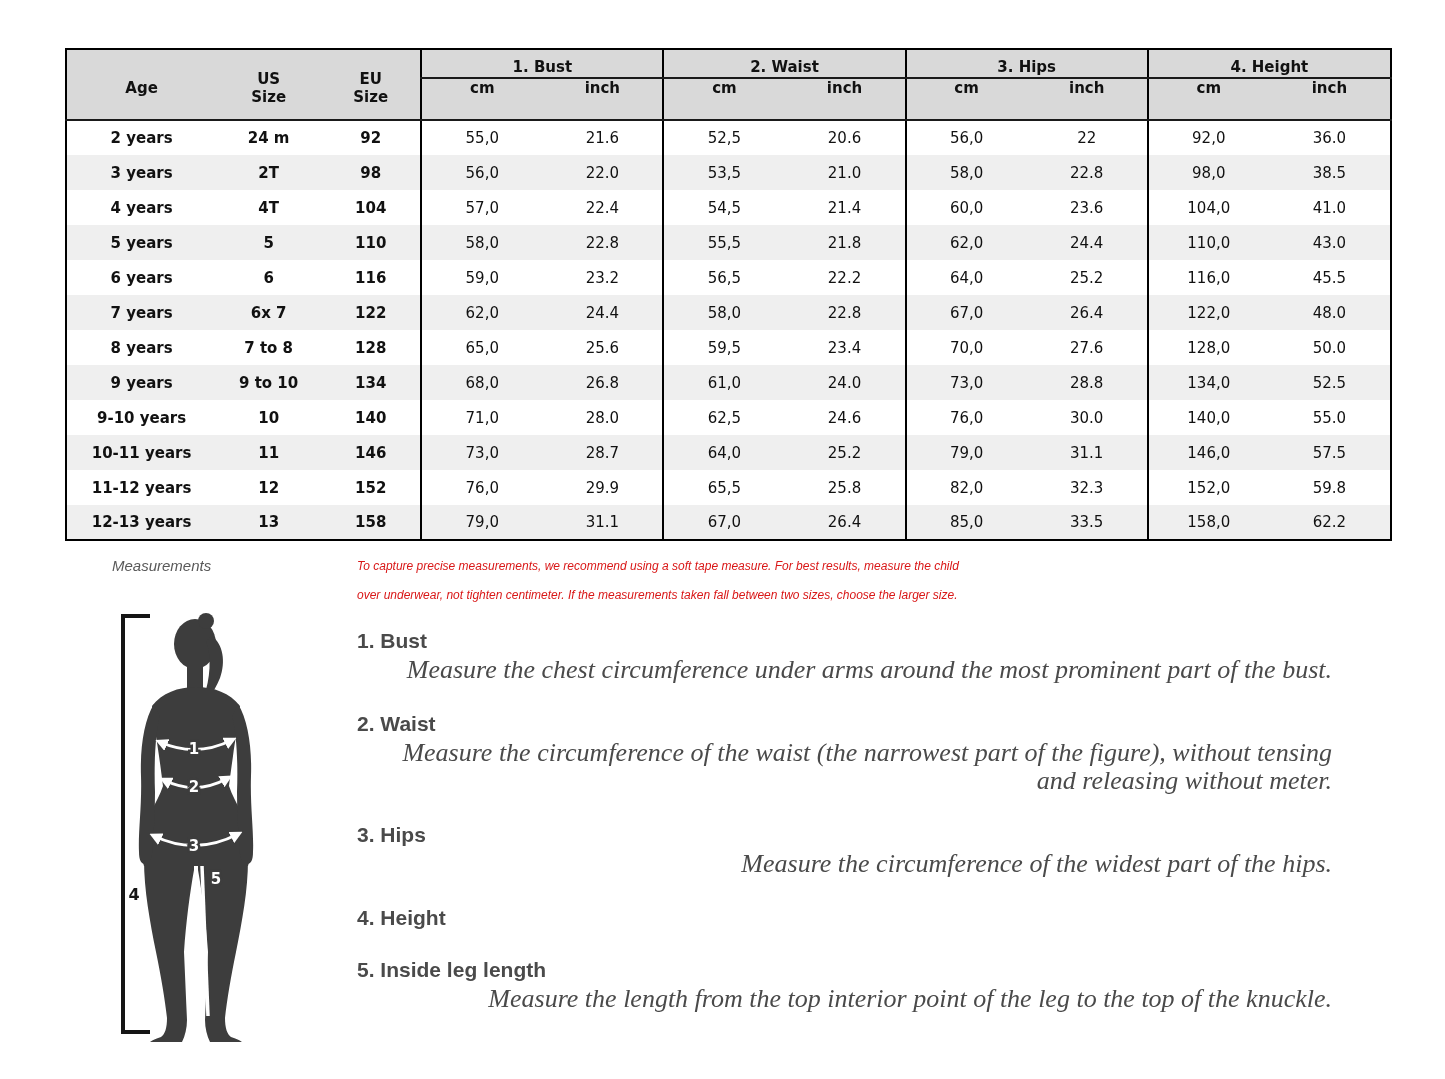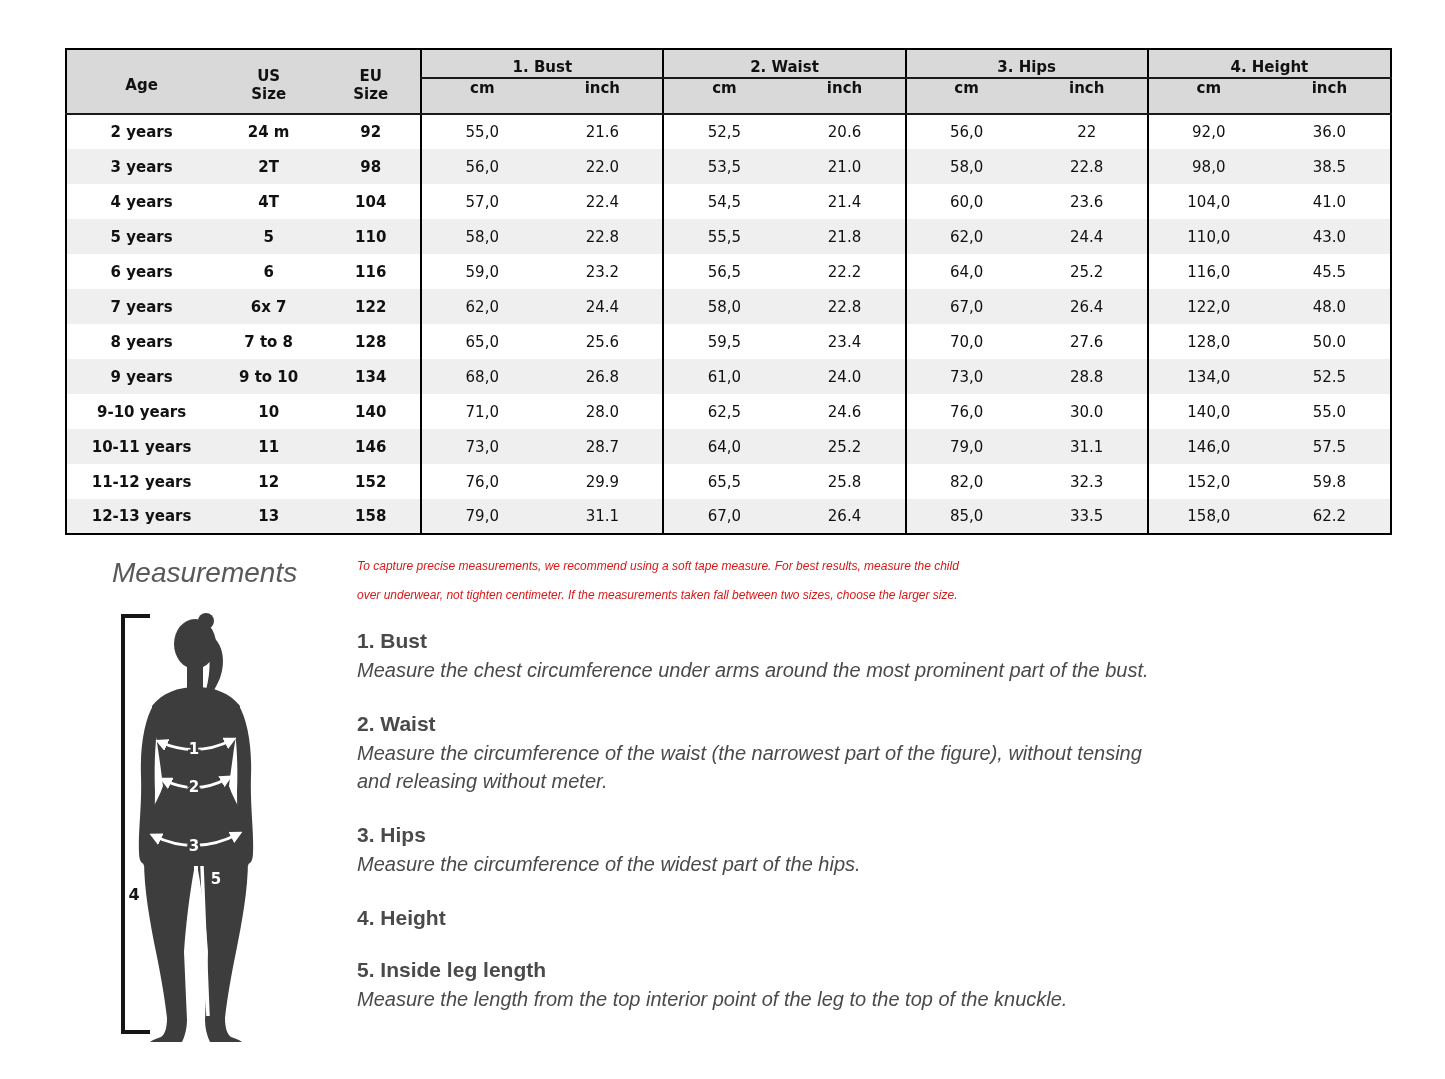--- a/index.html
+++ b/index.html
@@ -22,48 +22,49 @@
     border:2px solid #000; font-size:15px;
   }
   .size-table th, .size-table td {
     text-align:center; vertical-align:middle; padding:0;
     white-space:pre-line; overflow:hidden;
   }
   .size-table thead th {
     background:#d9d9d9; font-weight:bold; border-bottom:2px solid #1a1a1a;
   }
   .size-table thead tr.grp th { height:29px; padding-top:6px; }
-  .size-table thead tr.sub th { height:36px; padding-bottom:16px; }
+  .size-table thead tr.sub th { height:36px; padding-bottom:22px; }
   .size-table thead th.span2 { height:57px;margin-top:40px; }
   .size-table tbody td { height:35px; }
   .size-table tbody tr:nth-child(even) td { background:#efefef; }
   .size-table .sec { border-left:2px solid #000; }
   .size-table .b { font-weight:bold; }
 
   
   .measure-label {
     position:absolute; left:112px; top:557px;
     font-family:"Liberation Sans", sans-serif; font-style:italic;
-    font-size:28px; color:#595959;
+    font-size:15px; color:#595959;
   }
   .note {
     position:absolute; left:357px; top:552px; width:1010px;
     font-family:"Liberation Sans", sans-serif; font-style:italic;
     font-size:12px; line-height:29px; color:#d91717; white-space:pre-line;
   }
   .sections { position:absolute; left:357px; top:629px; width:975px; }
   .section { margin-bottom:28px; }
   .section-title {
     font-family:"Liberation Sans", sans-serif; font-weight:bold;
     font-size:21px; color:#4a4a4a;
   }
   .section-desc {
-    font-family:Liberation Sans, sans-serif; font-style:italic;
-    font-size:20px; line-height:28px; color:#4a4a4a; margin-top:3px;
+    font-family:Liberation Serif, serif; font-style:italic;
+    font-size:26px; line-height:28px; color:#4a4a4a; margin-top:3px;
     white-space:pre-line;
+    text-align:right;
   }
 
   
   .figure-wrap { position:absolute; left:110px; top:608px; width:168px; height:445px; }
   .fig-num {
     font-family:"DejaVu Sans", sans-serif; font-weight:bold; font-size:15px;
     fill:#ffffff; paint-order:stroke; stroke:#3d3d3d; stroke-width:5px;
     text-anchor:middle;
   }
   .fig-num-dark {

